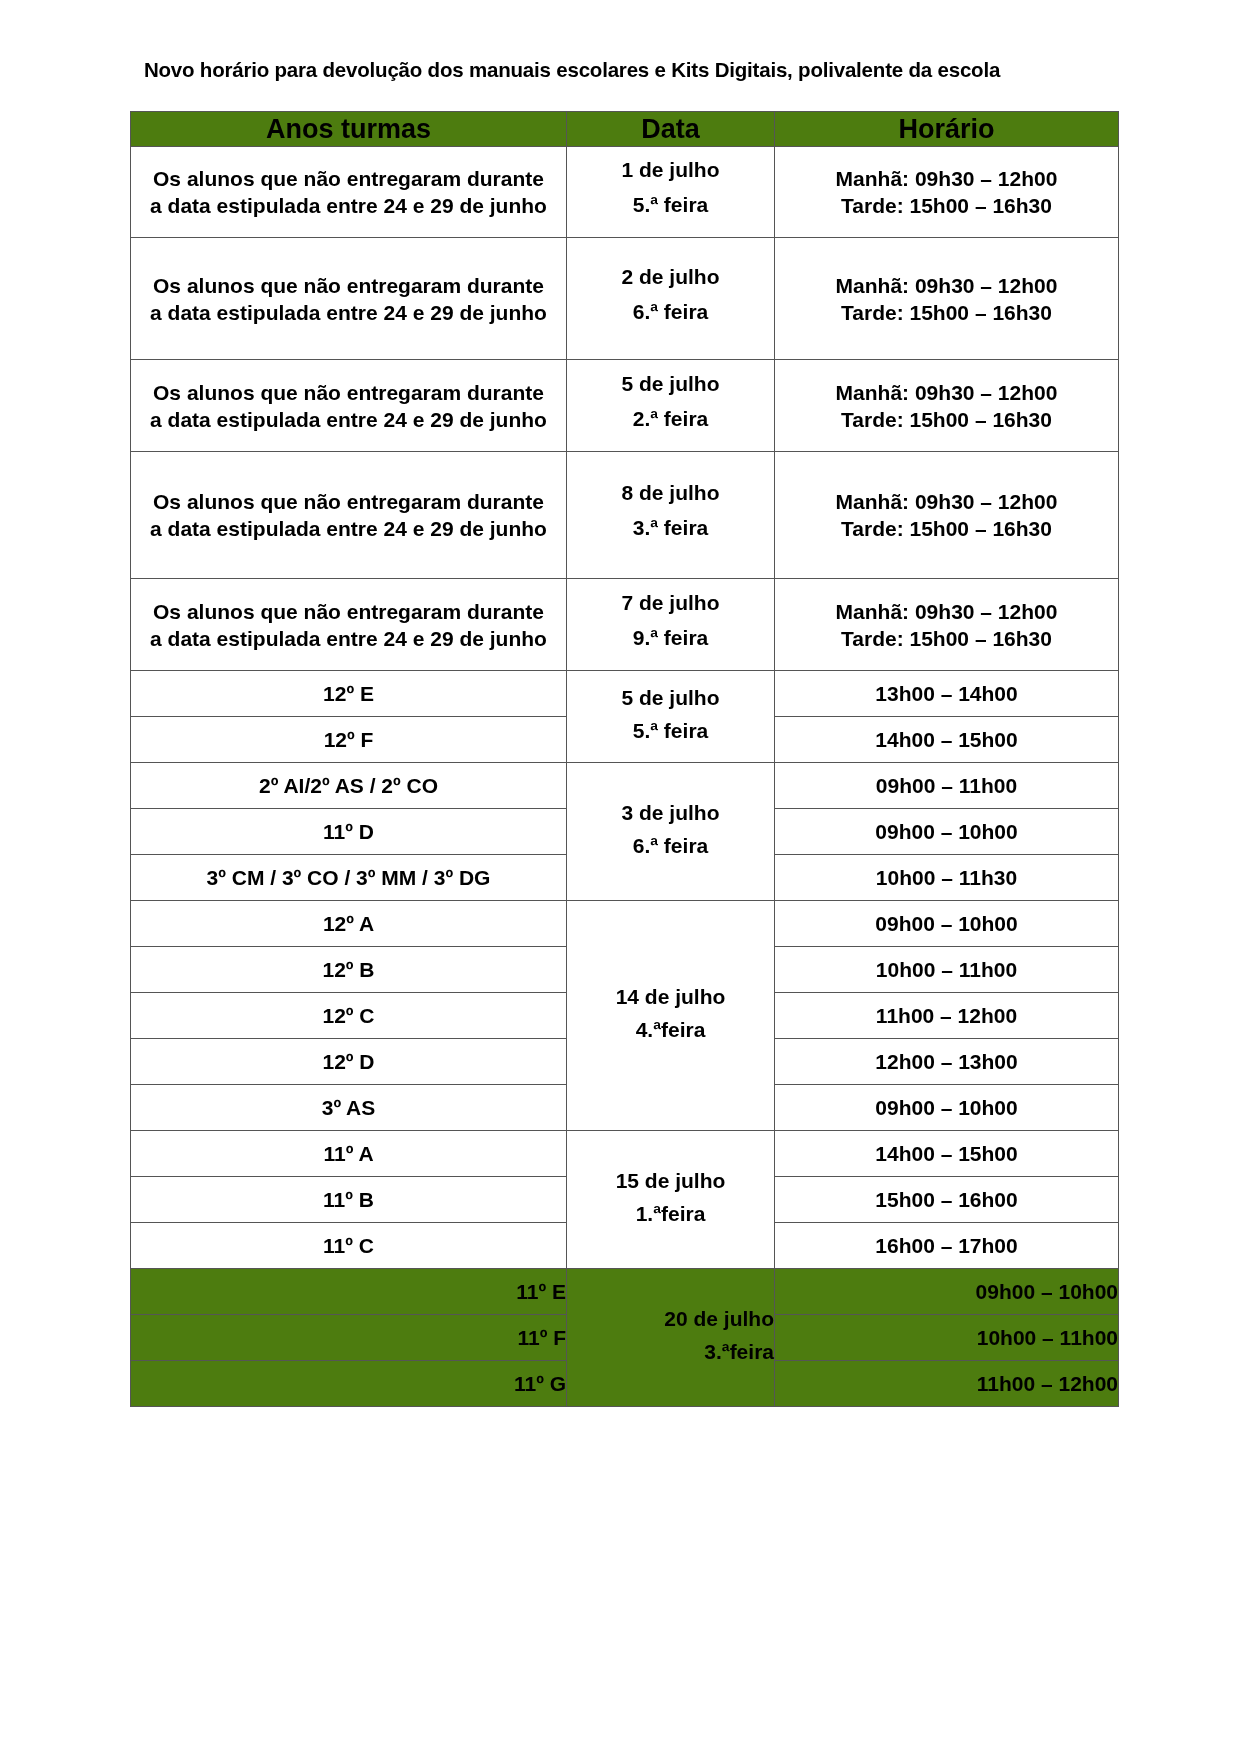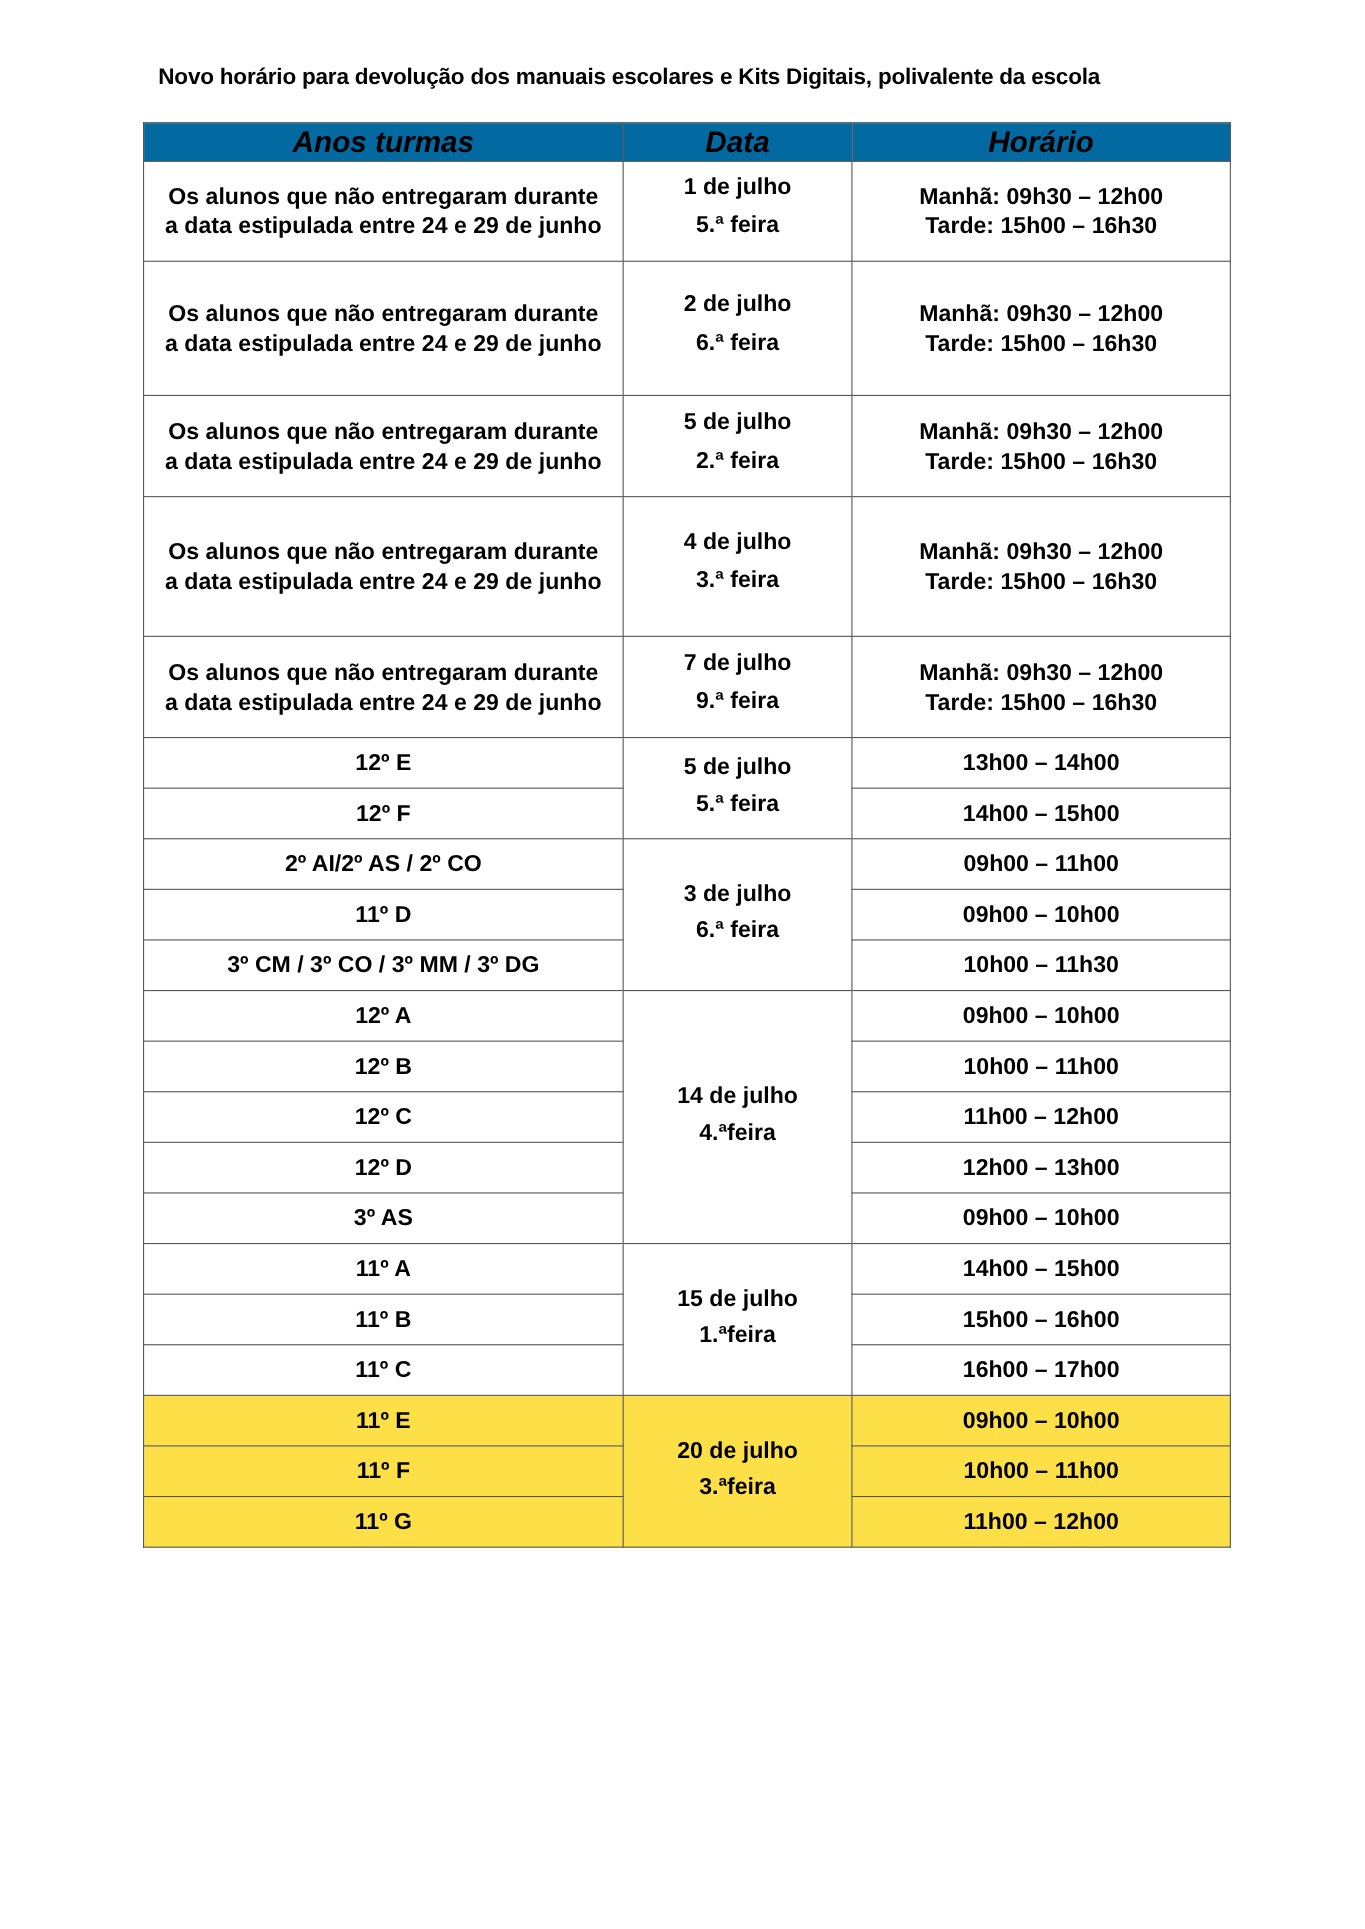--- a/index.html
+++ b/index.html
@@ -8,27 +8,27 @@
     position: absolute; top: 58px; left: 0; width: 1144px; text-align: center;
     font-family: "Liberation Sans", sans-serif; font-weight: bold; font-size: 20.5px;
     letter-spacing: -0.2px;
   }
   table {
     position: absolute; top: 111px; left: 130px; width: 988px;
     border-collapse: collapse; table-layout: fixed;
   }
   col.c1 { width: 436px; } col.c2 { width: 208px; } col.c3 { width: 344px; }
   td, th { border: 1.5px solid #555; text-align: center; vertical-align: middle; padding: 0; font-size: 21px; line-height: 27px; font-weight: bold; }
-  th { background: #0369a1; font-weight: bold; font-size: 27px; height: 34px; font-style: italic; }
+  th { background: #4d7c0f; font-weight: bold; font-size: 27px; height: 34px; }
   tr.multi td { height: 90px; }
   tr.multi.tall td { height: 121px; }
   tr.multi.mid td { height: 91px; }
   tr.multi.tall2 td { height: 126px; }
   tr.single td { height: 45px; }
-  tr.gray td { background: #fde047; }
+  tr.gray td { background: #4d7c0f; text-align: right; }
   .date-line { display: block; }
   .date-gap { display: block; line-height: 39px; }
 </style>
 </head>
 <body>
 
 <div class="title">Novo horário para devolução dos manuais escolares e Kits Digitais, polivalente da escola</div>
 
 <table>
   <colgroup>
@@ -85,21 +85,21 @@
           <span class="date-line">Manhã: 09h30 – 12h00</span>
           <span class="date-line">Tarde: 15h00 – 16h30</span>
         </td>
     </tr>
     <tr class="multi tall2">
       <td>
           <span class="date-line">Os alunos que não entregaram durante</span>
           <span class="date-line">a data estipulada entre 24 e 29 de junho</span>
         </td>
       <td>
-          <span class="date-line" style="margin-top:-10px">4 de julho</span>
+          <span class="date-line" style="margin-top:-10px">8 de julho</span>
           <span class="date-line" style="margin-top:8px">3.ª feira</span>
         </td>
       <td>
           <span class="date-line">Manhã: 09h30 – 12h00</span>
           <span class="date-line">Tarde: 15h00 – 16h30</span>
         </td>
     </tr>
     <tr class="multi mid">
       <td>
           <span class="date-line">Os alunos que não entregaram durante</span>

